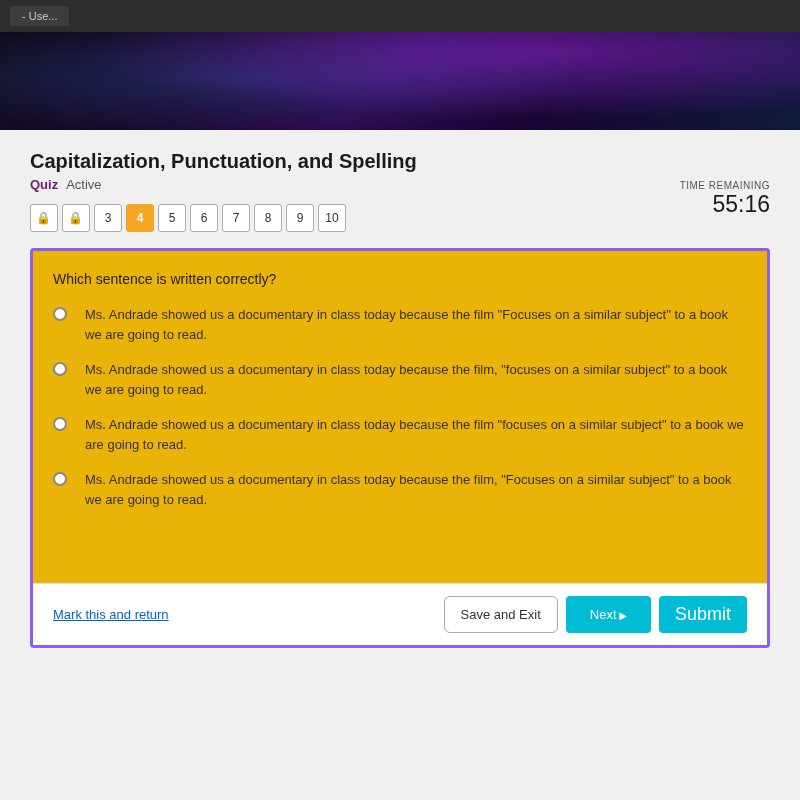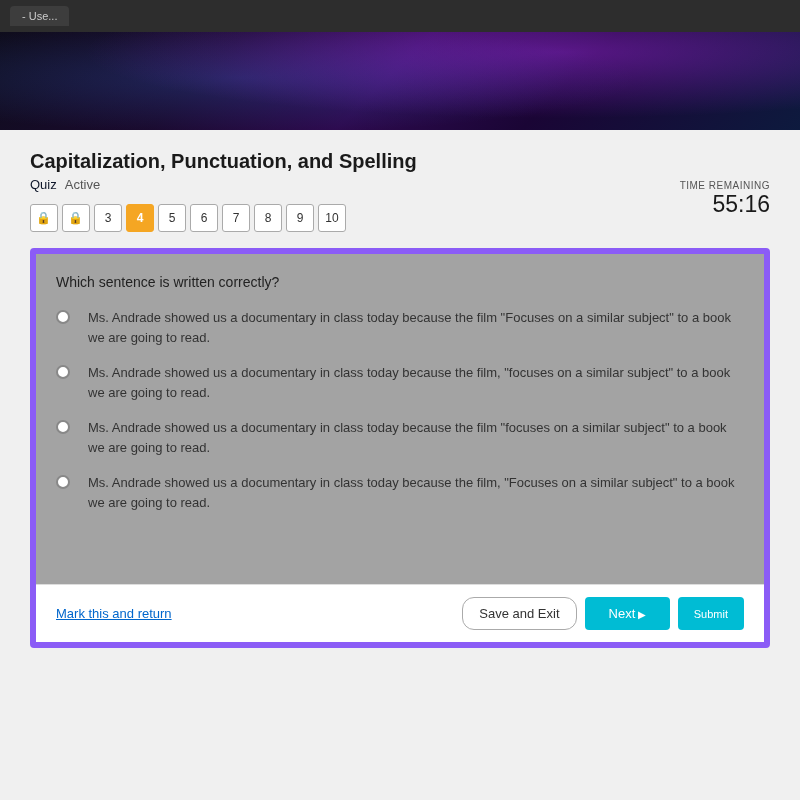--- a/index.html
+++ b/index.html
@@ -72,22 +72,22 @@
 
     .quiz-status {
       display: flex;
       align-items: center;
       gap: 8px;
       margin-bottom: 12px;
     }
 
     .quiz-label {
       font-size: 13px;
-      font-weight: normal;
-      color: #0f172a;
+      font-weight: bold;
+      color: #701a75;
     }
 
     .status-badge {
       font-size: 13px;
       color: #555;
     }
 
     .question-nav {
       display: flex;
       align-items: center;
@@ -139,22 +139,22 @@
       text-transform: uppercase;
     }
 
     .time-value {
       font-size: 23px;
       font-weight: normal;
       color: #1a1a1a;
     }
 
     .quiz-card {
-      background: #a3a3a3;
-      border: 6px solid #8b5cf6;
+      background: #eab308;
+      border: 3px solid #8b5cf6;
       border-radius: 4px;
       padding: 20px;
       min-height: 400px;
       position: relative;
     }
 
     .question-text {
       font-size: 14px;
       color: #222;
       margin-bottom: 18px;
@@ -209,21 +209,21 @@
     .bottom-buttons {
       display: flex;
       gap: 8px;
     }
 
     .btn-save {
       background: #fff;
       border: 1px solid #aaa;
       color: #333;
       padding: 8px 16px;
-      border-radius: 12px;
+      border-radius: 6px;
       font-size: 13px;
       cursor: pointer;
     }
 
     .btn-next {
       background: #00bcd4;
       border: none;
       color: #fff;
       padding: 8px 24px;
       border-radius: 4px;
@@ -236,21 +236,21 @@
       content: ' ▶';
       font-size: 10px;
     }
 
     .btn-submit {
       background: #00bcd4;
       border: none;
       color: #fff;
       padding: 8px 16px;
       border-radius: 4px;
-      font-size: 11px;
+      font-size: 18px;
       cursor: pointer;
     }
 
     .nav-row {
       display: flex;
       align-items: center;
       width: 100%;
     }
   </style>
 </head>

